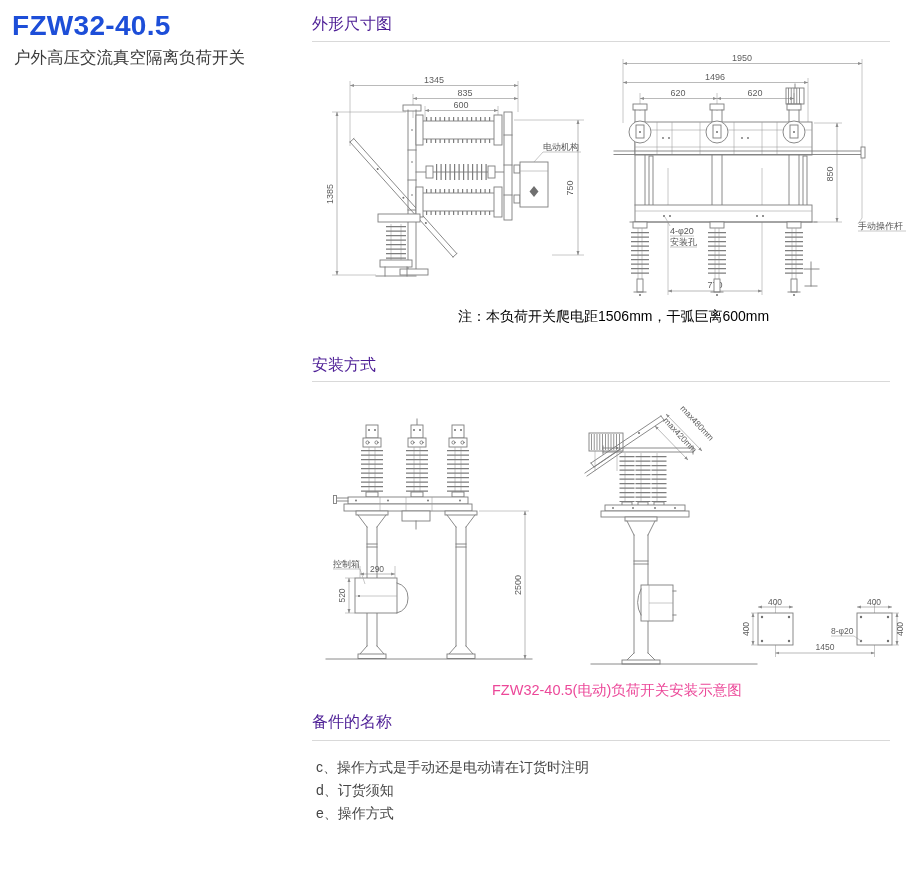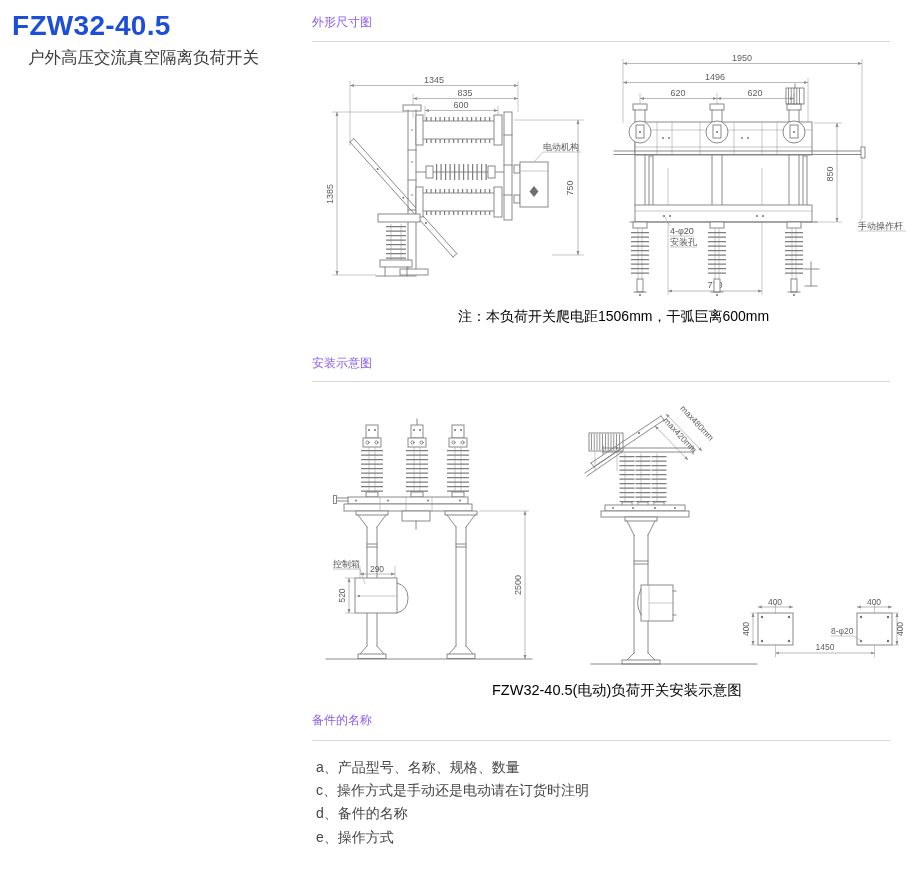--- a/index.html
+++ b/index.html
@@ -2,25 +2,25 @@
 <html><head>
 <meta charset="utf-8">
 <style>
   html,body{margin:0;padding:0}
   body{
     width:920px;height:869px;position:relative;overflow:hidden;background:#fff;
     font-family:"Liberation Sans","DejaVu Sans",sans-serif;color:#3c3c3c;
   }
   .abs{position:absolute}
   .title{left:12px;top:10px;font-size:28px;font-weight:bold;color:#1d4ed8;letter-spacing:.3px}
-  .subtitle{left:28px;top:47px;font-size:16.5px;color:#3b3b3b}
-  .sec-head{font-size:12px;color:#8b5cf6}
+  .subtitle{left:14px;top:47px;font-size:16.5px;color:#3b3b3b}
+  .sec-head{font-size:16px;color:#4c1d95}
   .rule{left:312px;width:578px;height:0;border-top:1px solid #d9d9d9}
   .note{left:458px;top:308px;font-size:14px;color:#000000}
-  .caption{left:492px;top:681px;font-size:14.5px;color:#000000}
+  .caption{left:492px;top:681px;font-size:14.5px;color:#ec4899}
   .order-list{left:316px;top:756px;font-size:14px;color:#464646;line-height:23.2px}
   svg text{font-family:"Liberation Sans","DejaVu Sans",sans-serif}
   .dtx{font-size:9px;fill:#5e5e5e}
   .dtx8{font-size:8.5px;fill:#5e5e5e}
   .ltx{font-size:9px;fill:#555}
   .s{stroke:#7d7d7d;stroke-width:.9;fill:none;stroke-linecap:square}
   .sf{stroke:#7d7d7d;stroke-width:.9;fill:#fff}
   .thin{stroke:#9b9b9b;stroke-width:.55;fill:none}
   .dim{stroke:#8c8c8c;stroke-width:.6;fill:none}
   .fin{stroke:#7d7d7d;stroke-dasharray:1.2 3.3;fill:none}
@@ -268,21 +268,21 @@
   <line class="thin" x1="58" y1="199" x2="85" y2="199"></line>
 
   <line class="thin" x1="250" y1="110" x2="250" y2="170"></line>
   <line class="thin" x1="250" y1="170" x2="246" y2="176"></line>
   <text class="ltx" x="246" y="181">手动操作杆</text>
   <line class="thin" x1="246" y1="183" x2="294" y2="183"></line>
 </svg>
 
 <div class="abs note">注：本负荷开关爬电距1506mm，干弧巨离600mm</div>
 
-<div class="abs sec-head" style="left:312px;top:355px">安装示意图</div>
+<div class="abs sec-head" style="left:312px;top:355px">安装方式</div>
 <div class="abs rule" style="top:381px"></div>
 
 <svg class="abs" style="left:318px;top:392px" width="230" height="300" viewBox="0 0 230 300">
   <defs>
     <marker id="aC" viewBox="0 0 8 8" refX="7.5" refY="4" markerWidth="7" markerHeight="7" orient="auto-start-reverse">
       <path d="M0,1.2 L8,4 L0,6.8 z" fill="#8c8c8c"></path>
     </marker>
   </defs>
 
   <g>
@@ -492,17 +492,16 @@
   <text class="dtx8" x="256" y="249">8-φ20</text>
   <line class="thin" x1="256" y1="251" x2="279" y2="251"></line>
   <line class="thin" x1="279" y1="251" x2="287" y2="256.5"></line>
 </svg>
 
 <div class="abs caption">FZW32-40.5(电动)负荷开关安装示意图</div>
 
 <div class="abs sec-head" style="left:312px;top:712px">备件的名称</div>
 <div class="abs rule" style="top:740px"></div>
 <div class="abs order-list">
-  <div>a、产品型号、名称、规格、数量</div>
   <div>c、操作方式是手动还是电动请在订货时注明</div>
-  <div>d、备件的名称</div>
+  <div>d、订货须知</div>
   <div>e、操作方式</div>
 </div>
 
 </body></html>

